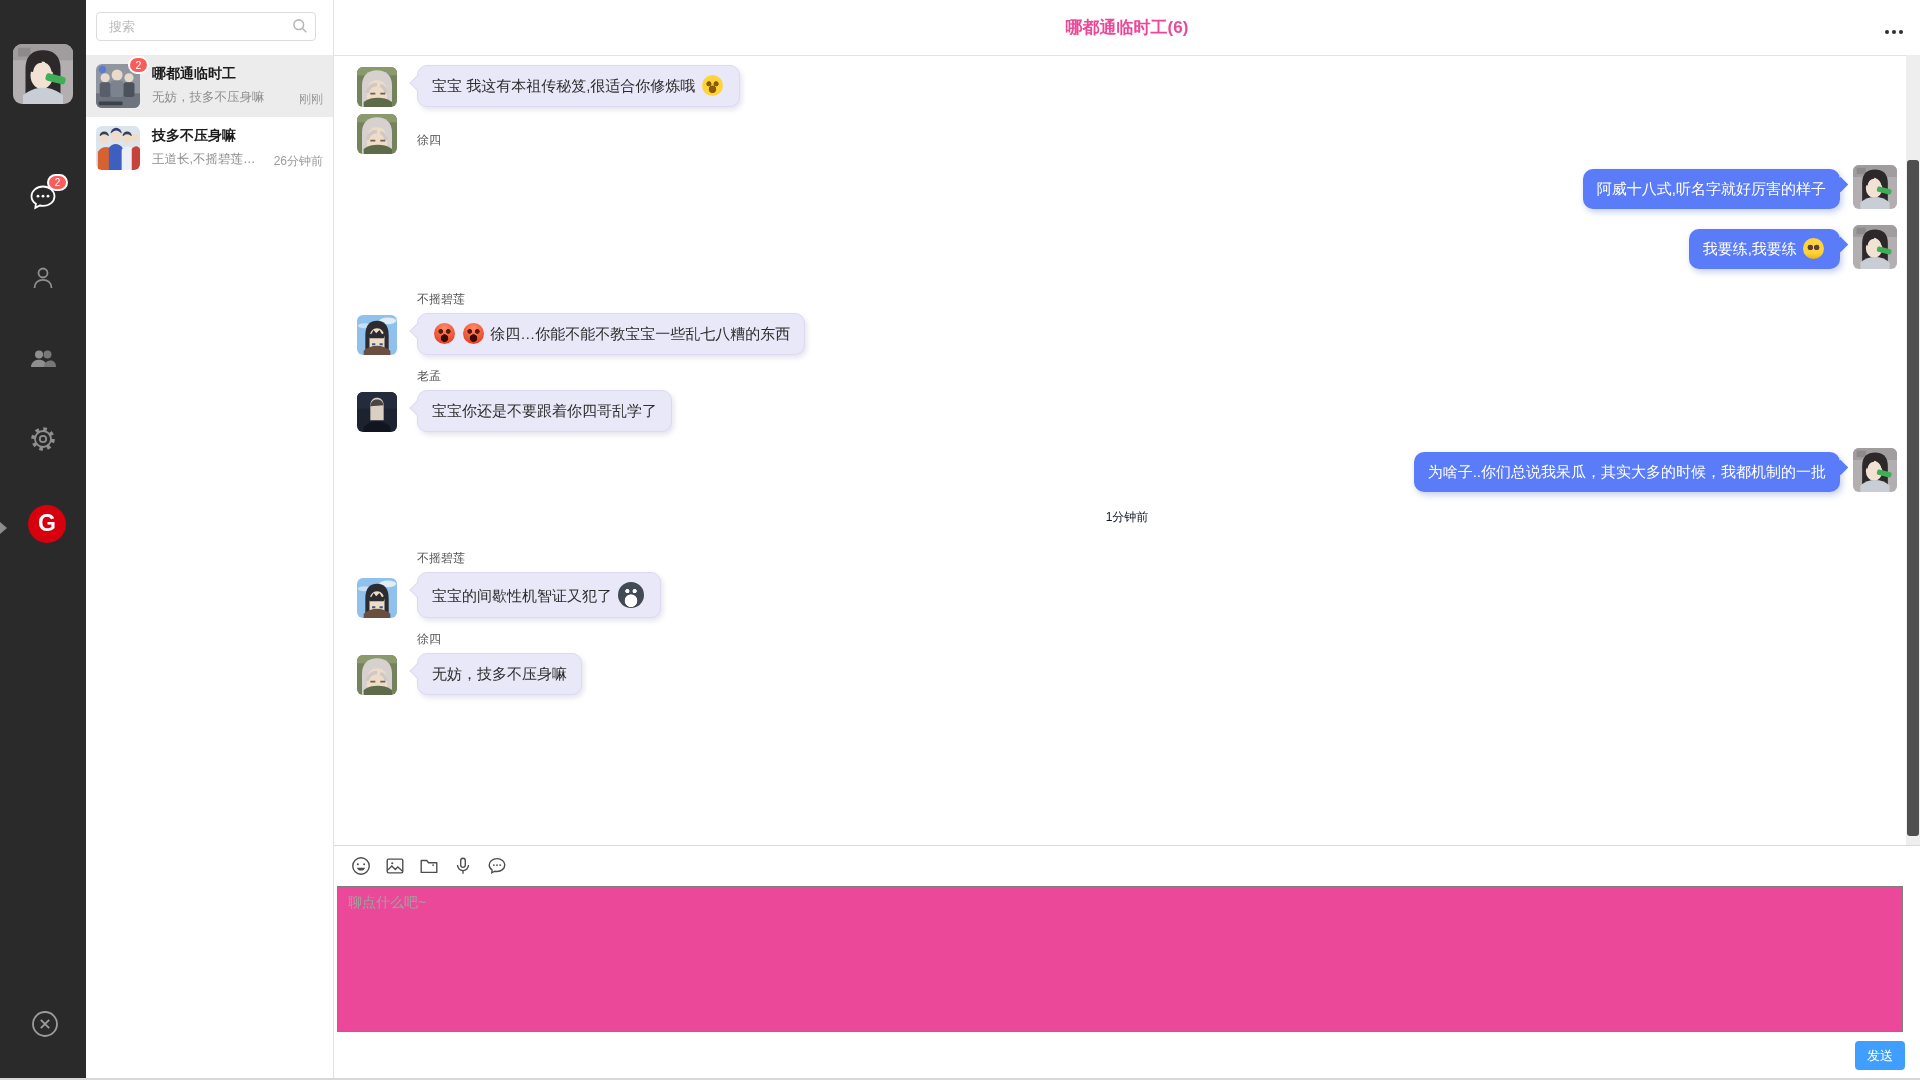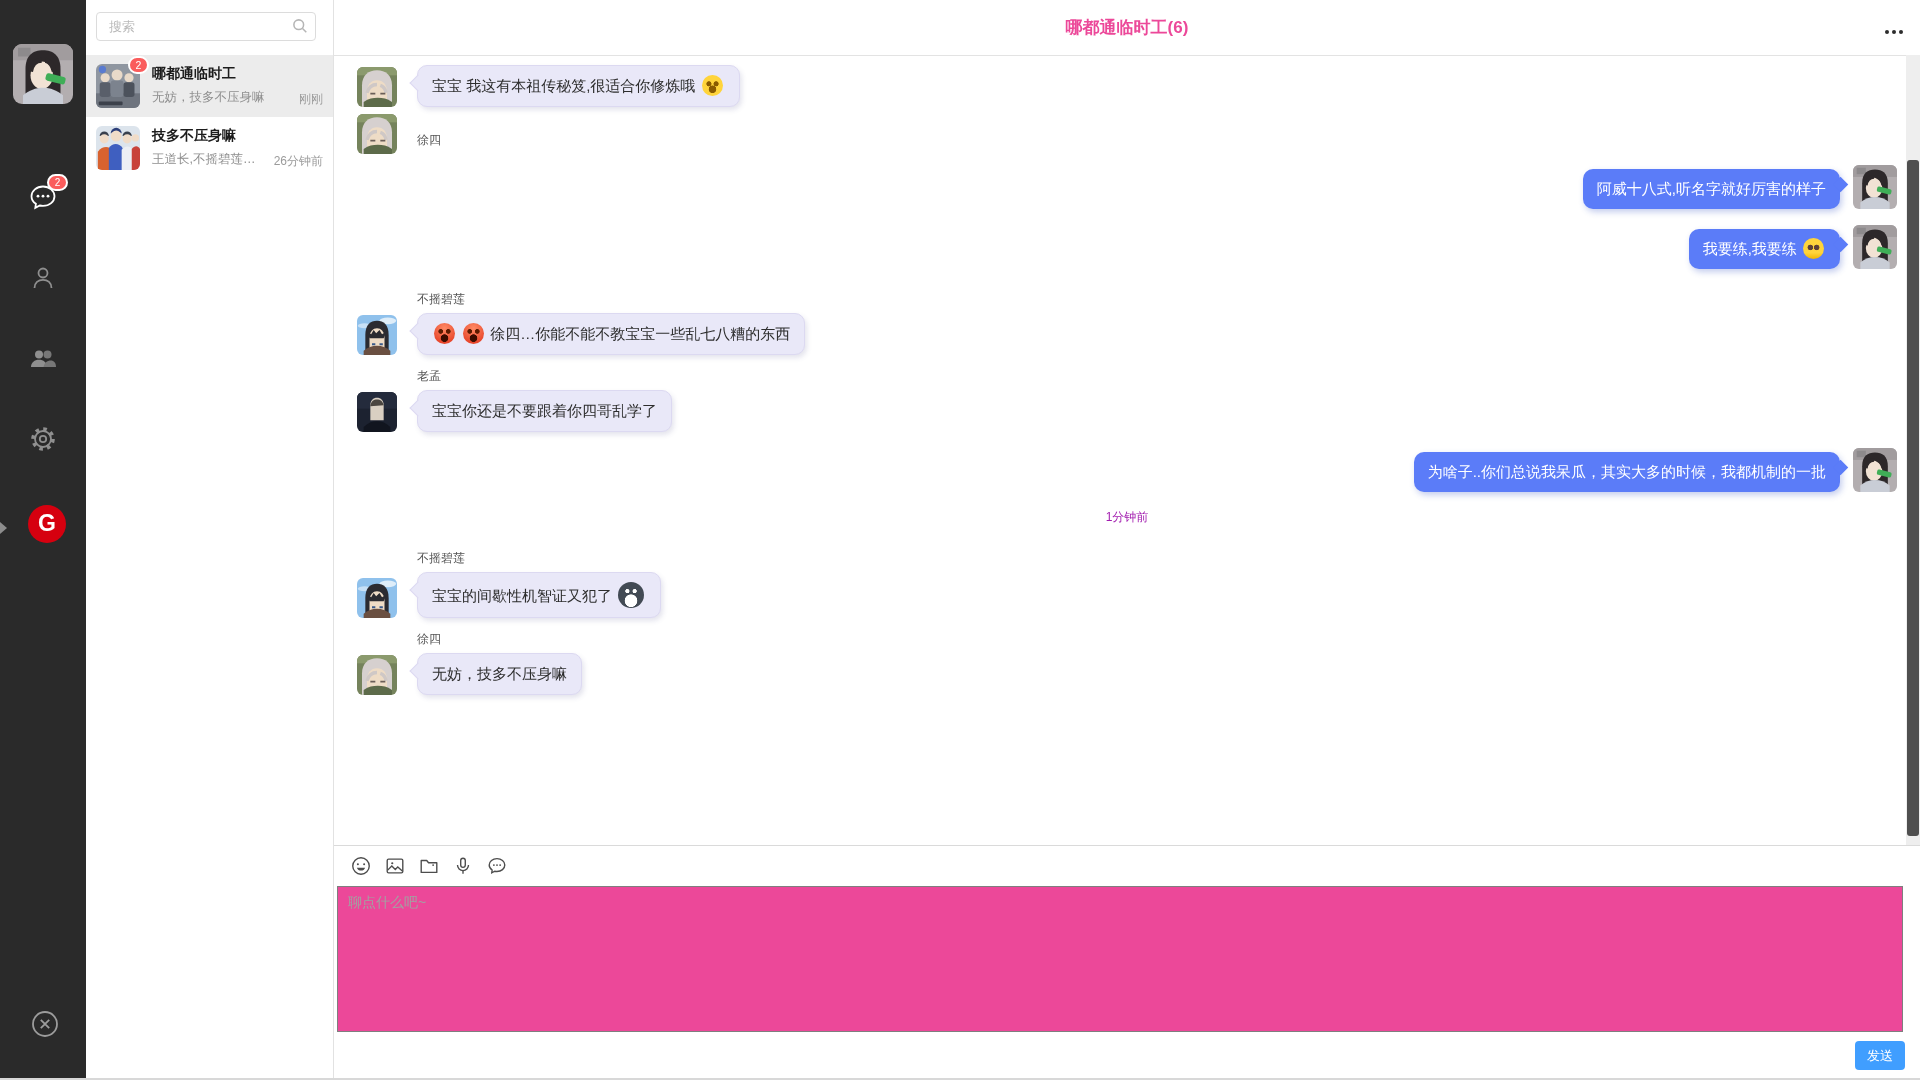--- a/index.html
+++ b/index.html
@@ -49,21 +49,21 @@
   .mname{font-size:12px;color:#555;margin-bottom:5px}
   .bubble{position:relative;border-radius:10px;padding:9px 14px;font-size:15px;line-height:22px;max-width:560px}
   .bl{background:#e9e8f8;border:1px solid #dcd9f1;color:#2d2d2d;box-shadow:2px 3px 5px rgba(90,90,140,.16)}
   .bl:before{content:"";position:absolute;left:-6px;top:11px;width:11px;height:11px;background:#e9e8f8;
              border-left:1px solid #dcd9f1;border-bottom:1px solid #dcd9f1;transform:rotate(45deg)}
   .br{background:#5b7cf8;color:#ffffff;box-shadow:2px 3px 6px rgba(60,90,200,.3)}
   .br:after{content:"";position:absolute;right:-6px;top:10px;width:11px;height:11px;background:#5b7cf8;transform:rotate(45deg)}
   .r0{margin-top:10px}.r1{margin-top:7px}.r2{margin-top:11px}.r3{margin-top:16px}.r4{margin-top:22px}
   .r5{margin-top:13px}.r6{margin-top:16px}.r7{margin-top:17px}.r8{margin-top:24px}.r9{margin-top:13px}
   .clipav{margin-top:-35px}
-  .tdiv{text-align:center;font-size:12px;color:#a21caf}
+  .tdiv{text-align:center;font-size:12px;color:#0f172a}
   .file-card{position:relative;width:232px;height:100px;background:#fff;border:1px solid #ededed;border-radius:8px;
              box-shadow:3px 4px 9px rgba(0,0,0,.16);box-sizing:border-box;padding:20px 18px 0 20px;cursor:pointer}
   .fname{color:#4689f6;font-size:15px;font-weight:bold}
   .fsize{margin-top:15px;font-size:13px;color:#3f3f3f}
   .ficon{position:absolute;right:16px;top:22px;width:40px;height:52px}
   .sbar{position:absolute;right:0;top:55px;width:14px;height:790px;background:#eee}
   .sthumb{position:absolute;left:1px;right:1px;top:105px;height:676px;background:#4f4f4f;border-radius:3px;cursor:pointer}
   
   .composer{position:absolute;left:0;right:0;bottom:0;height:235px;background:#fff;border-top:1px solid #dadada;box-sizing:border-box}
   .tools{position:absolute;left:16px;top:9px;display:flex;gap:12px}

